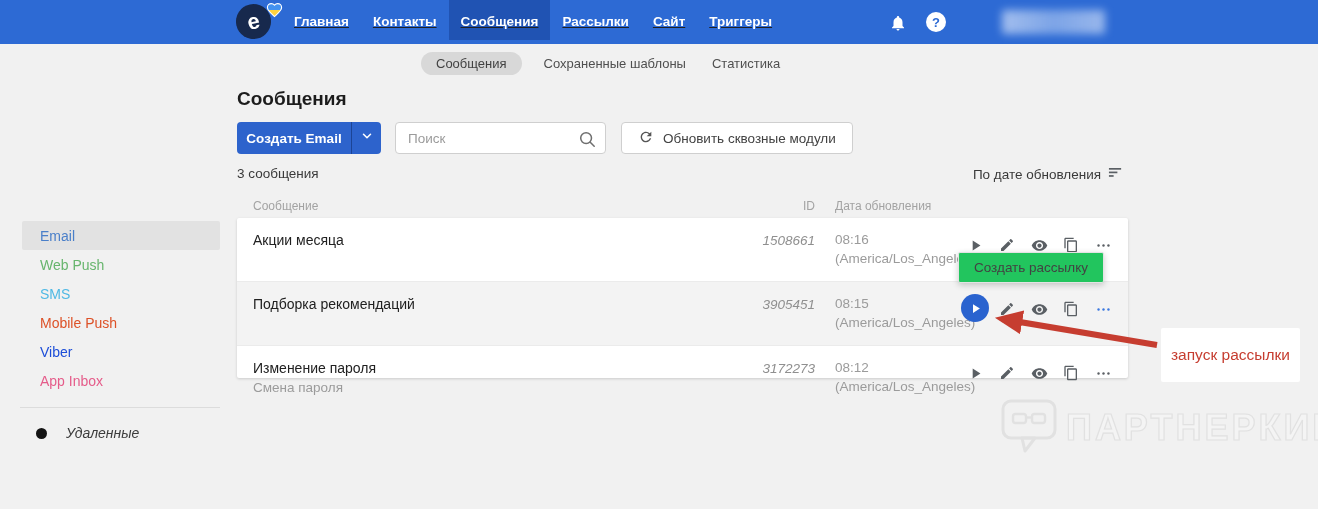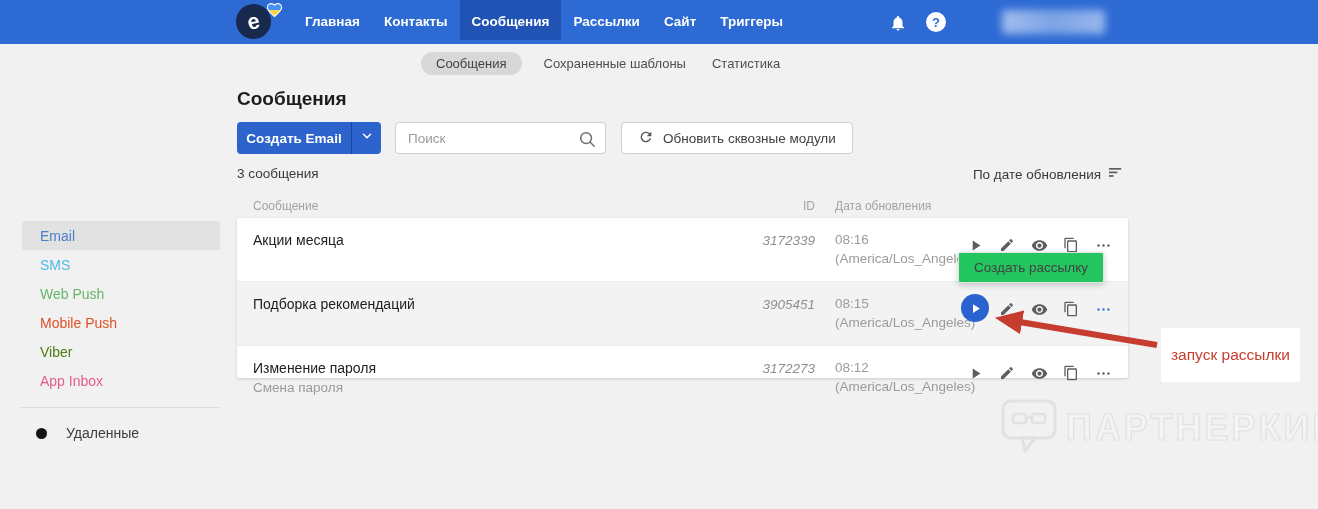--- a/index.html
+++ b/index.html
@@ -7,21 +7,21 @@
   body {
     position:relative; background:#f1f1f1; overflow:hidden;
     font-family:"Liberation Sans", sans-serif; color:#212121;
   }
   
   .topnav { position:absolute; left:0; top:0; width:1318px; height:44px; background:#2d6ad4; z-index:3; }
   .logo-circle { position:absolute; left:236px; top:4px; width:35px; height:35px; border-radius:50%;
     background:#17294d; color:#fff; font-size:22px; font-weight:700; display:flex; align-items:center;
     justify-content:center; transform:rotate(-12deg); }
   .heart { position:absolute; left:266px; top:2px; }
-  .nav-items { position:absolute; left:293px; top:0; height:40px; display:flex; }
+  .nav-items { position:absolute; left:282px; top:0; height:40px; display:flex;text-decoration:underline; }
   .nav-item { padding:0 12px; line-height:44px; color:#fff; font-size:13.5px; font-weight:600; cursor:pointer; white-space:nowrap; }
   .nav-item.active { background:#2053b3; }
   .icon-btn { position:absolute; top:12px; width:22px; height:22px; display:flex; align-items:center; justify-content:center; cursor:pointer; }
   .bell { left:887px; }
   .help { left:926px; top:12px; width:20px; height:20px; border-radius:50%; background:#fff; color:#2d6ad4;
     font-size:13px; font-weight:700; display:flex; align-items:center; justify-content:center; }
   .user-blur { position:absolute; left:1002px; top:10px; width:103px; height:24px; border-radius:3px;
     background:linear-gradient(90deg, rgba(225,235,252,.65), rgba(190,212,246,.55), rgba(225,235,252,.6));
     filter:blur(4px); }
   
@@ -75,21 +75,21 @@
   
   .tooltip { position:absolute; left:958px; top:252px; width:146px; height:31px; background:#22c55e;
     border:1px solid #e3e3e3; border-radius:2px; box-shadow:0 2px 6px rgba(0,0,0,.2); z-index:5;
     display:flex; align-items:center; justify-content:center; font-size:13.5px; color:#424242; }
   
   .sidebar { position:absolute; left:0; top:221px; width:220px; z-index:2; }
   .sidebar-item { height:29px; display:flex; align-items:center; padding-left:40px; font-size:14px; cursor:pointer; }
   .sidebar-item.active { background:#e2e2e2; margin-left:22px; padding-left:18px; border-radius:2px; }
   .sidebar-divider { margin:12px 0 0 20px; width:200px; border:none; border-top:1px solid #dcdcdc; }
   .deleted-row { margin-top:17px; padding-left:36px; display:flex; align-items:center; gap:19px;
-    font-size:14px; color:#3c3c3c; cursor:pointer; }
+    font-size:14px; color:#3c3c3c; cursor:pointer;font-style:italic; }
   .deleted-dot { width:11px; height:11px; border-radius:50%; background:#141414; }
   
   .anno-label { position:absolute; left:1161px; top:328px; background:#fff; padding:18px 10px;
     border-radius:2px; font-size:15.5px; z-index:6; }
   .arrow-overlay { position:absolute; left:0; top:0; width:1318px; height:509px; z-index:7; pointer-events:none; }
   
   .watermark { position:absolute; left:1000px; top:398px; display:flex; align-items:center; gap:8px; z-index:4; }
   .wm-text { font-size:36px; font-weight:700; letter-spacing:3px; color:#f4f4f4;
     -webkit-text-stroke:1.2px #e1e1e1; line-height:54px; white-space:nowrap; }
 </style>
@@ -184,21 +184,21 @@
 <div class="th th-id">ID</div>
 <div class="th th-date">Дата обновления</div>
 
 <div class="card">
 
   <div class="row">
     <div class="cell-title">
       <div class="row-title">Акции месяца</div>
       <div class="row-subtitle"></div>
     </div>
-    <div class="cell-id">3172339</div>
+    <div class="cell-id">1508661</div>
     <div class="cell-date">
       <div>08:16</div>
       <div>(America/Los_Angeles)</div>
     </div>
     <div class="actions">
       <span class="action">
           <svg width="17" height="17" viewBox="0 0 24 24">
             <path d="M8 5v14l11-7z"></path>
           </svg>
         </span>
@@ -311,24 +311,24 @@
     </div>
   </div>
 </div>
 
 <div class="tooltip">
   <span>Создать рассылку</span>
 </div>
 
 <aside class="sidebar">
   <div class="sidebar-item active" style="color: rgb(74, 127, 201);">Email</div>
+  <div class="sidebar-item" style="color: rgb(103, 181, 109);">Web Push</div>
   <div class="sidebar-item" style="color: rgb(79, 185, 228);">SMS</div>
-  <div class="sidebar-item" style="color: rgb(103, 181, 109);">Web Push</div>
   <div class="sidebar-item" style="color: rgb(221, 81, 39);">Mobile Push</div>
-  <div class="sidebar-item" style="color: #4d7c0f;">Viber</div>
+  <div class="sidebar-item" style="color: #1d4ed8;">Viber</div>
   <div class="sidebar-item" style="color: rgb(229, 92, 138);">App Inbox</div>
   <hr class="sidebar-divider">
   <div class="deleted-row">
     <span class="deleted-dot"></span>
     <span>Удаленные</span>
   </div>
 </aside>
 
 <div class="anno-label" style="color: rgb(198, 61, 48);">запуск рассылки</div>
 <svg class="arrow-overlay" viewBox="0 0 1318 509">

